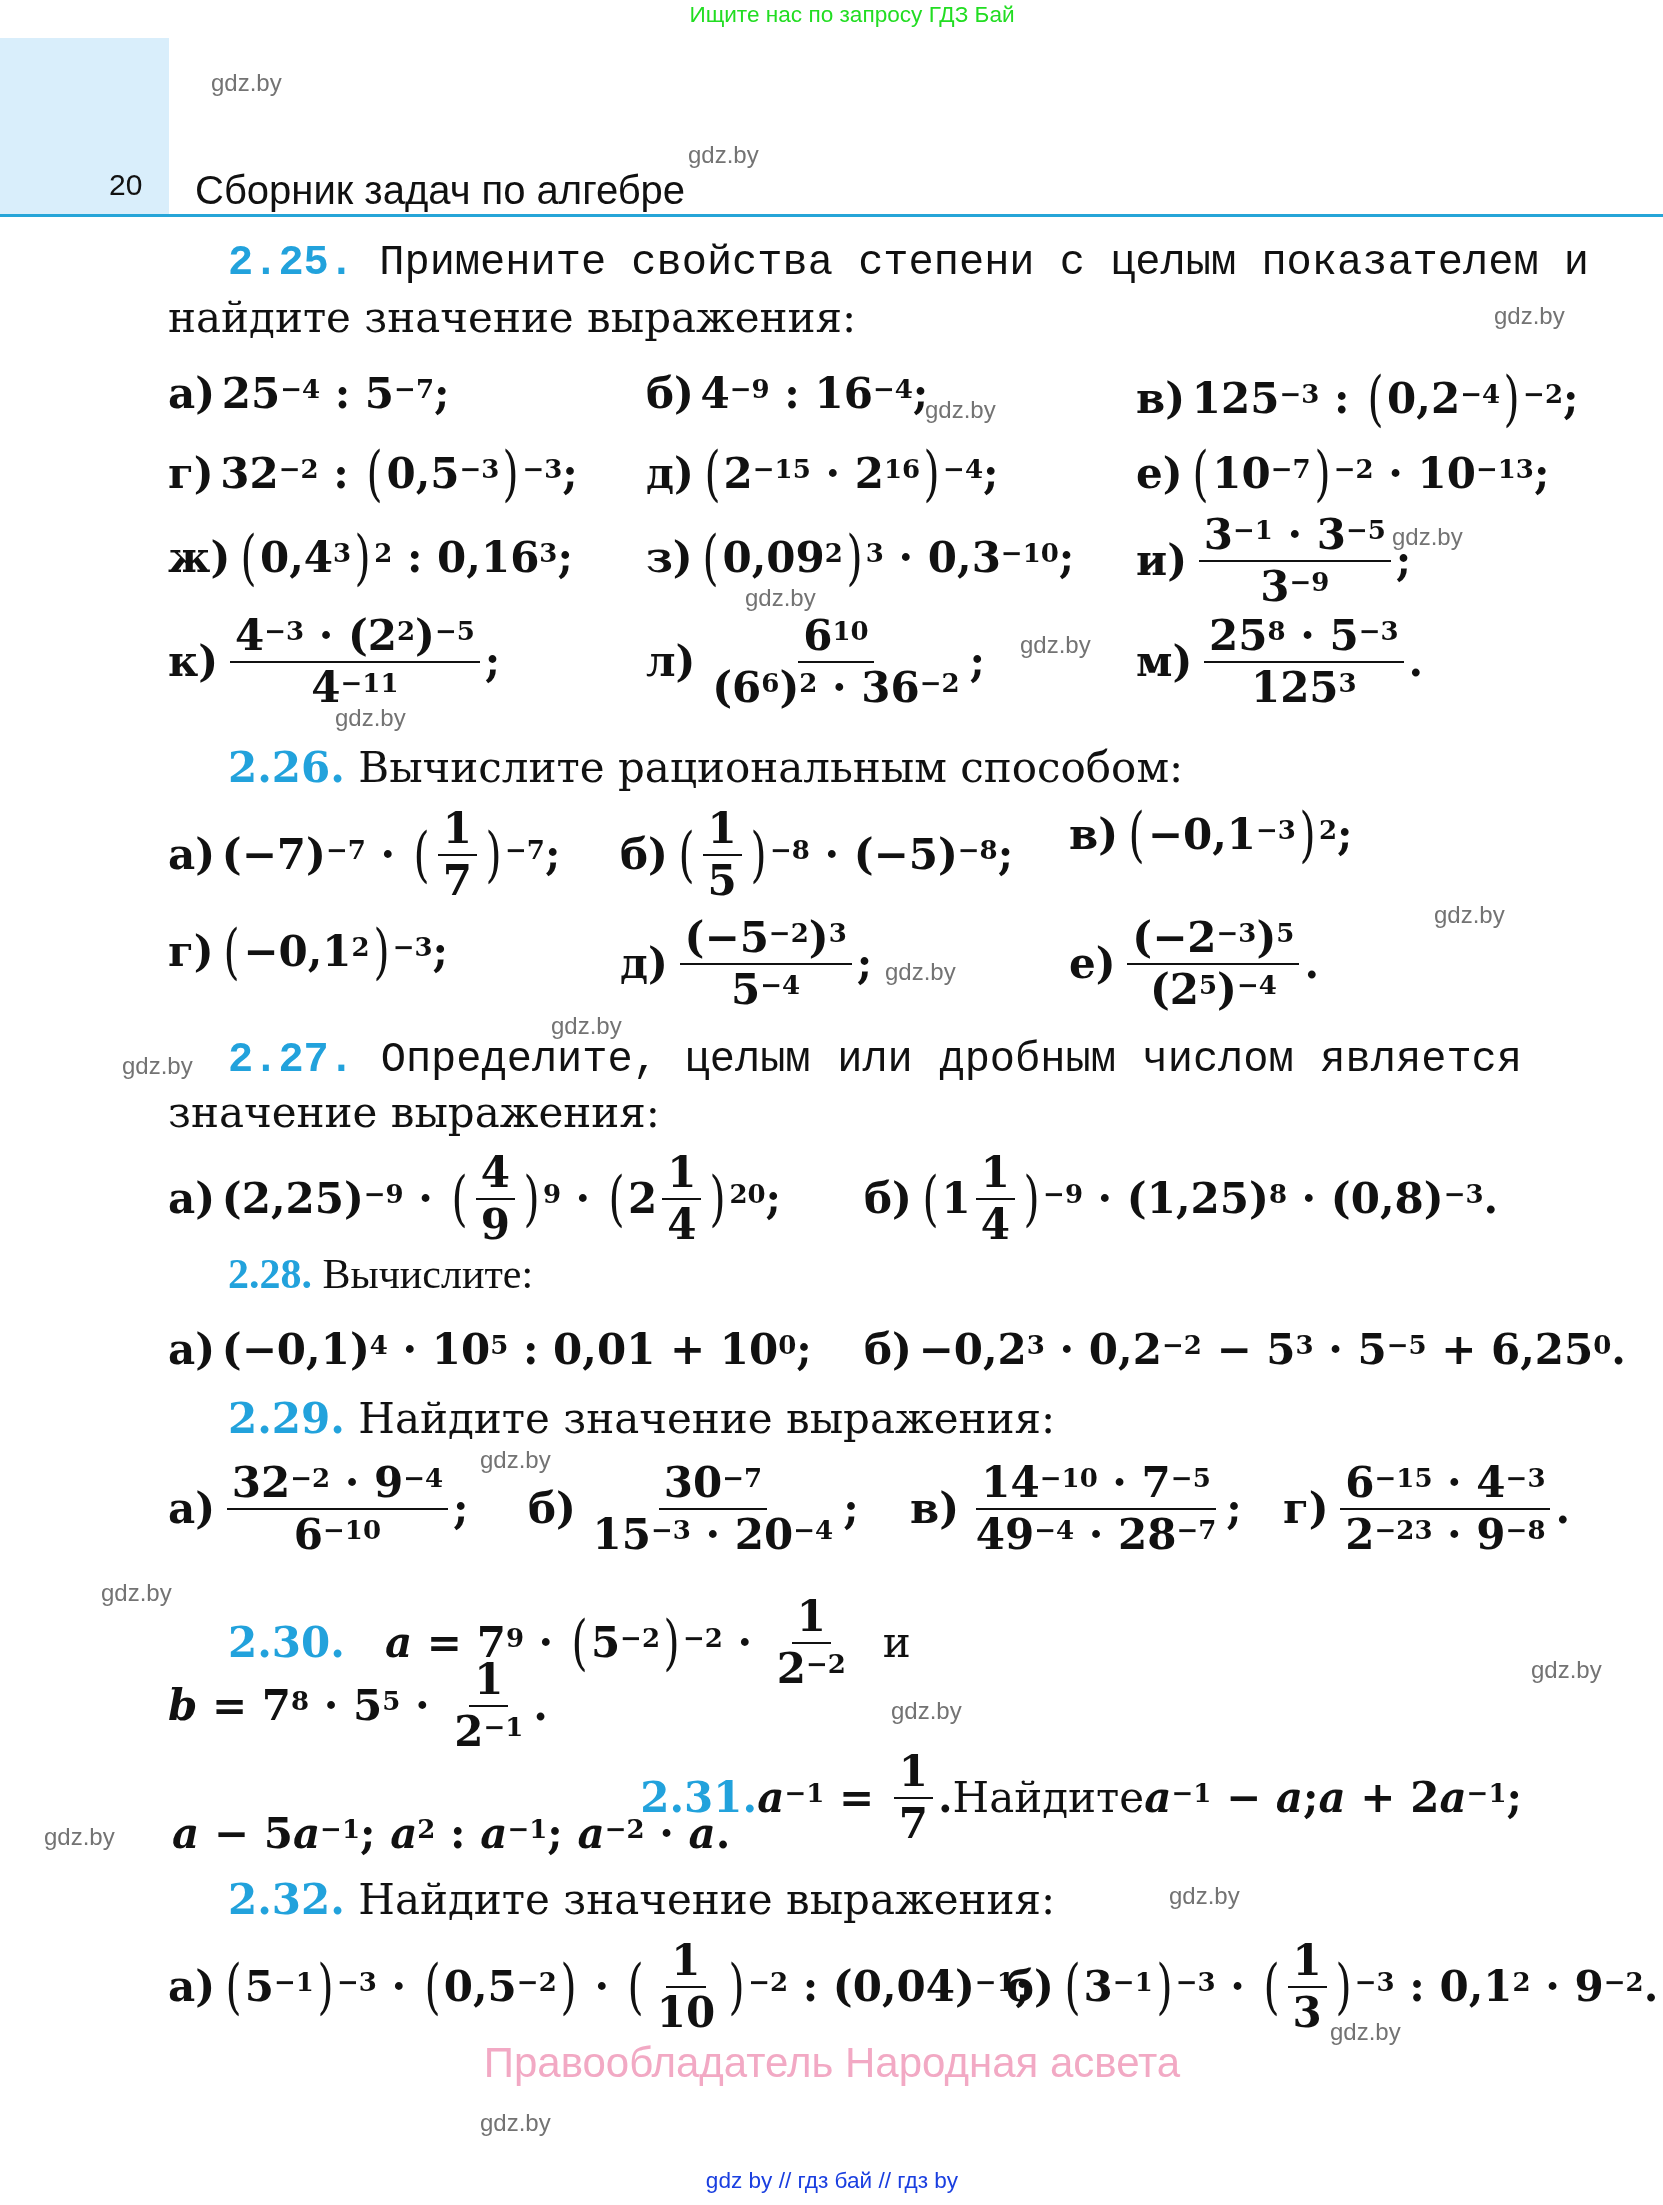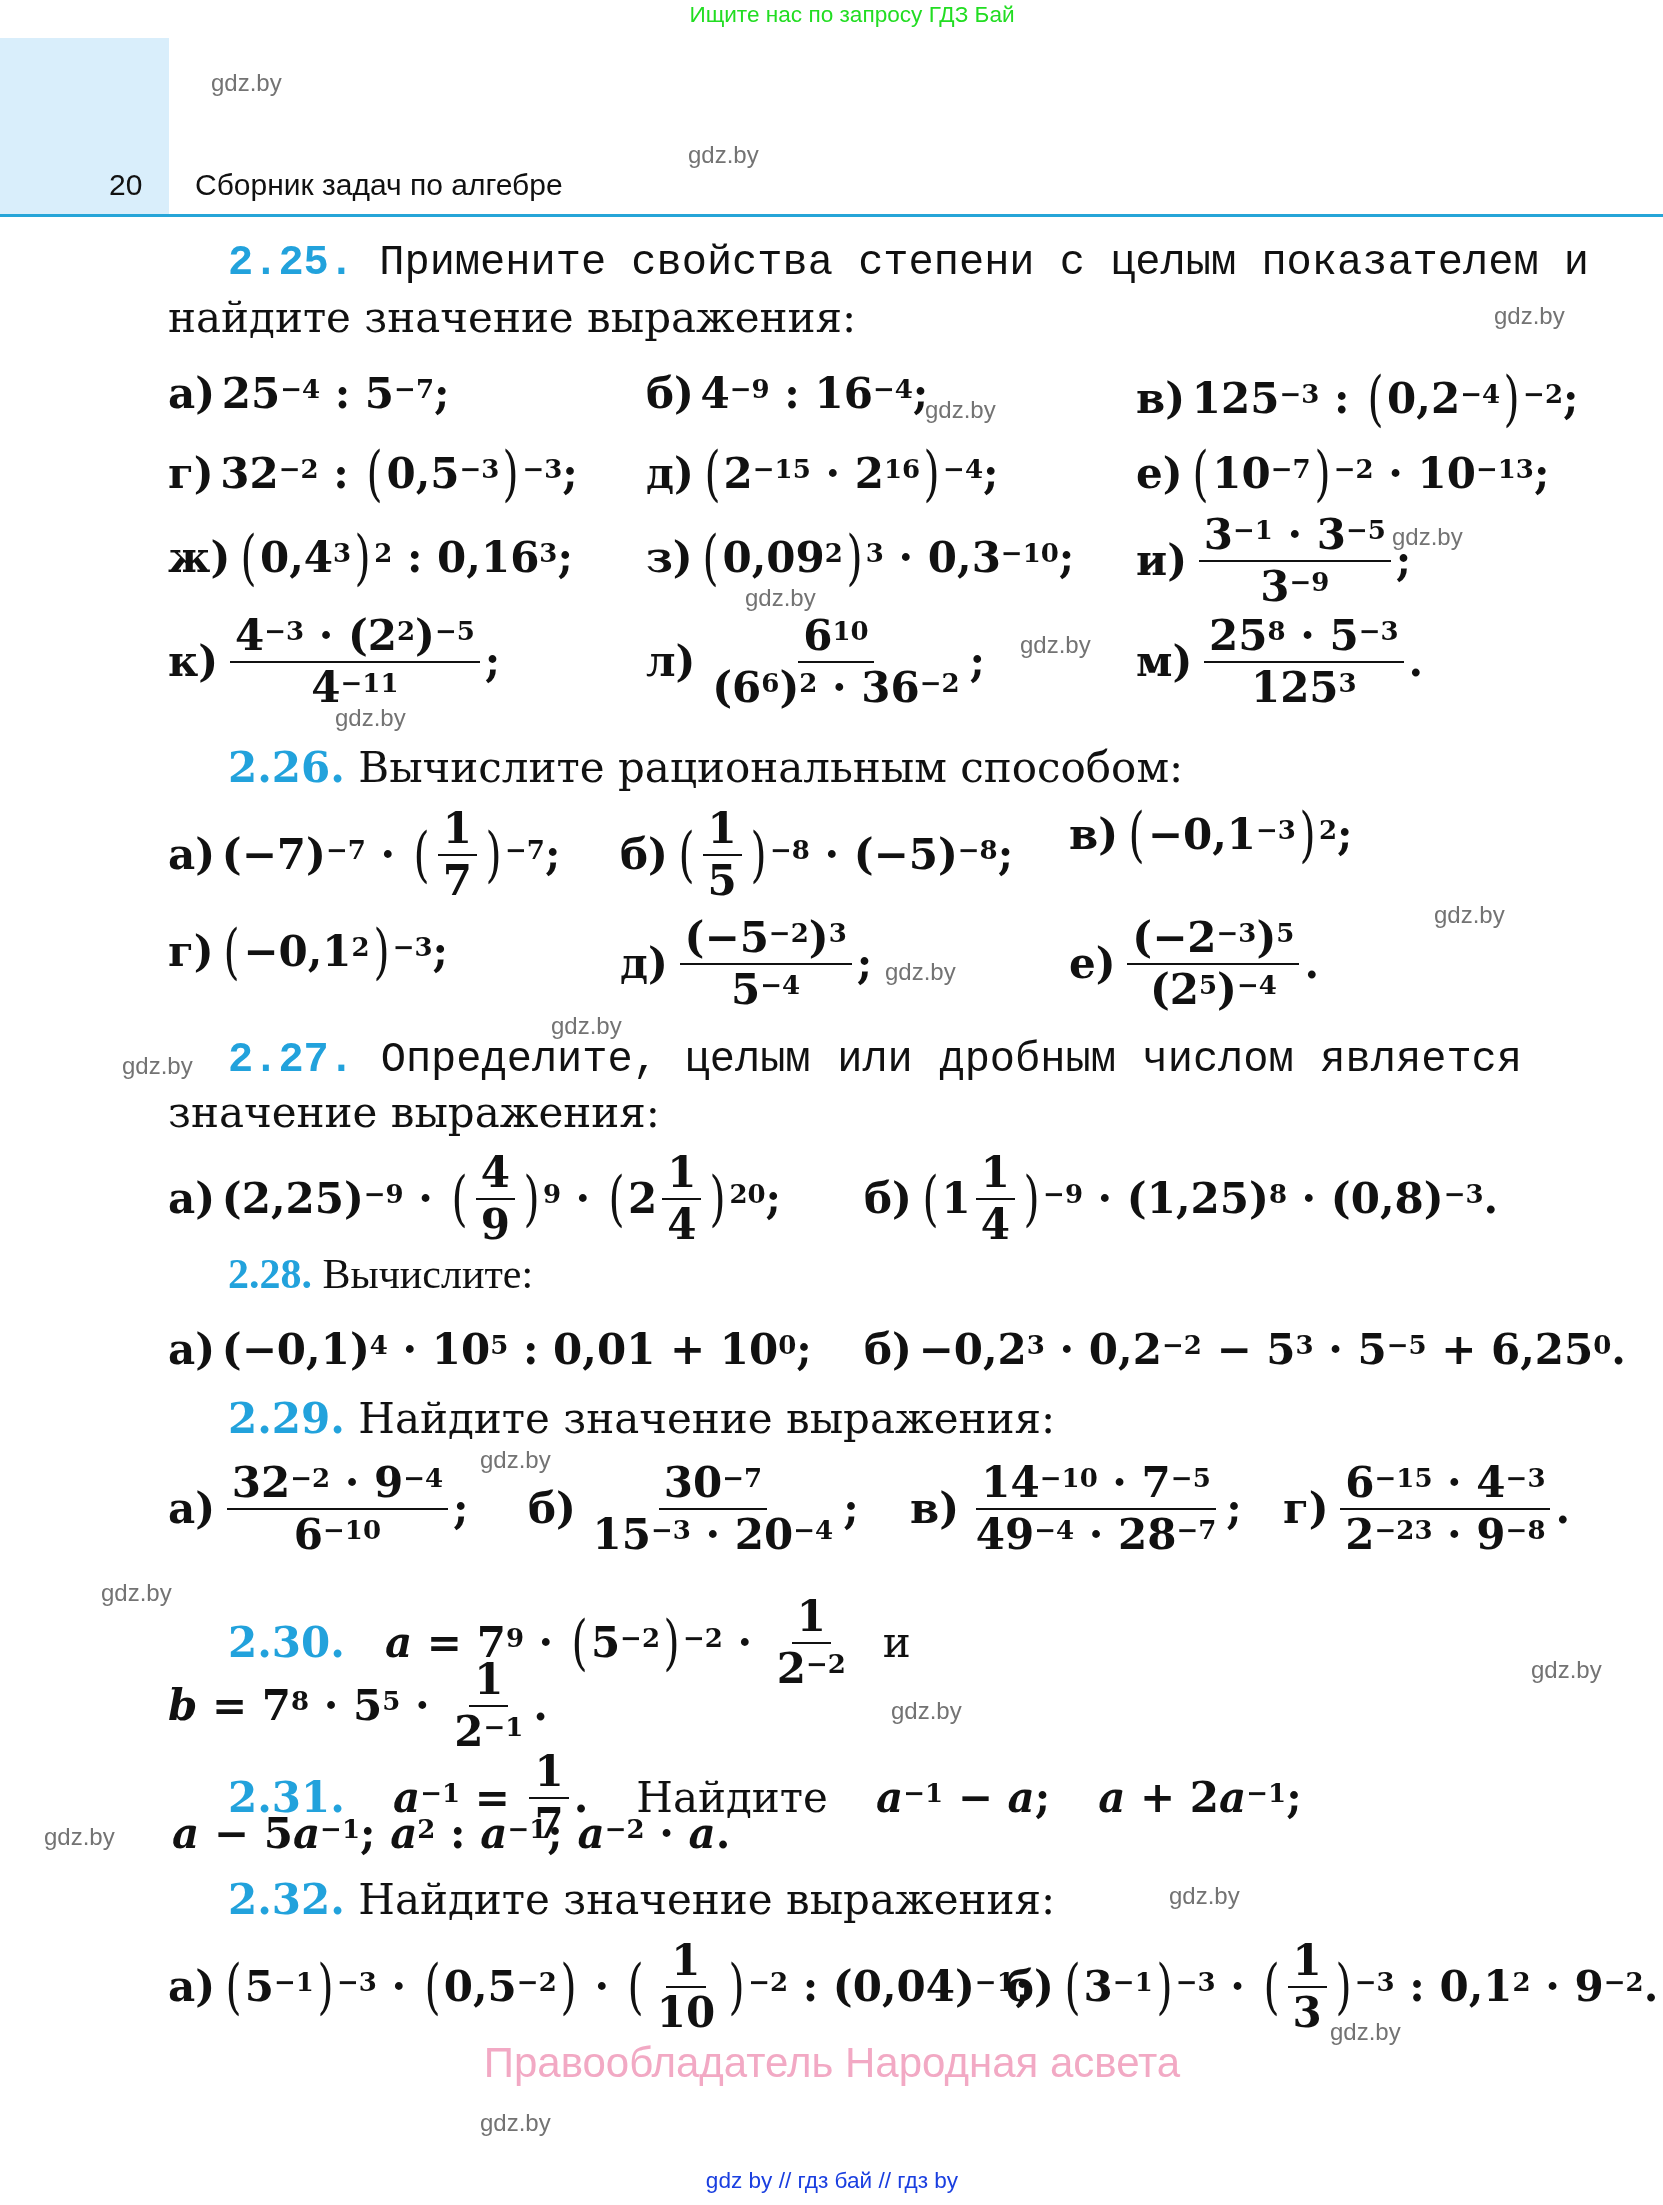--- a/index.html
+++ b/index.html
@@ -4,21 +4,21 @@
 <style>
   html, body { margin:0; padding:0; background:#ffffff; }
   body { width:1664px; height:2205px; position:relative; overflow:hidden;
          font-family:"DejaVu Serif", serif; color:#111; }
   .sans { font-family:"Liberation Sans", sans-serif; }
   .abs { position:absolute; white-space:nowrap; }
   .topline { top:1.7px; left:0; width:1664px; text-align:center; font-size:22.6px; color:#22dd22;margin-left:20px; }
   .band { left:0; top:38px; width:169px; height:178px; background:#d9eefb; }
   .rule { left:0; top:214px; width:1664px; height:3.4px; background:#26a5d8; }
   .pagenum { left:109px; top:168px; font-size:30px; color:#111; }
-  .runhead { left:195px; top:168px; font-size:30px; color:#111; }
+  .runhead { left:195px; top:168px; font-size:40px; color:#111; }
   .wm { font-size:24px; color:#737373; }
   .task { font-size:42px; line-height:50px; }
   .num { color:#22a2dc; font-weight:bold; }
   .just { text-align:justify; text-align-last:justify;font-family:Liberation Mono, monospace; }
   .expr { font-size:42px; font-weight:bold; display:inline-flex; align-items:center; }
   .expr sup { font-size:26px; font-weight:bold; position:relative; top:-5px; vertical-align:super; line-height:0; }
   .frac { display:inline-flex; flex-direction:column; align-items:center; vertical-align:middle; margin:0 5px; }
   .frac .n { border-bottom:2.5px solid #111; padding:0 5px 1.7px; line-height:47px; display:flex; align-items:center; }
   .frac .d { padding:1.7px 5px 0; line-height:47px; display:flex; align-items:center; }
   .bp { font-size:59px; font-weight:normal; line-height:1; transform:scaleX(0.7); display:inline-block; }
@@ -547,21 +547,21 @@
         </span>
         <span class="d">
           <span>2</span>
           <sup>−1</sup>
         </span>
       </span>
       <span>.</span>
     </span>
 </div>
 
-<div class="abs task" style="left:228px; top:1748px; width:1294px; display:flex; align-items:center; justify-content:flex-start;gap:48px;">
+<div class="abs task" style="left:228px; top:1748px; width:1294px; display:flex; align-items:center; justify-content:flex-end;">
   <span class="num">2.31.</span>
   <span class="expr">
       <span class="it">a</span>
       <sup>−1</sup>
       <span>&nbsp;=&nbsp;</span>
       <span class="frac">
         <span class="n">
           <span>1</span>
         </span>
         <span class="d">

